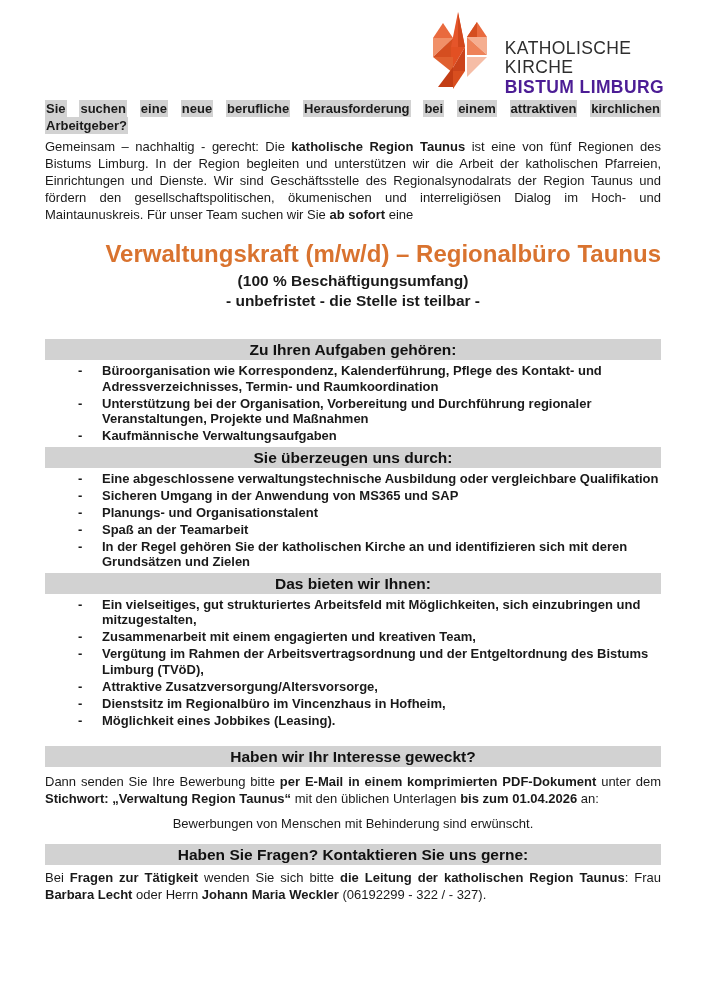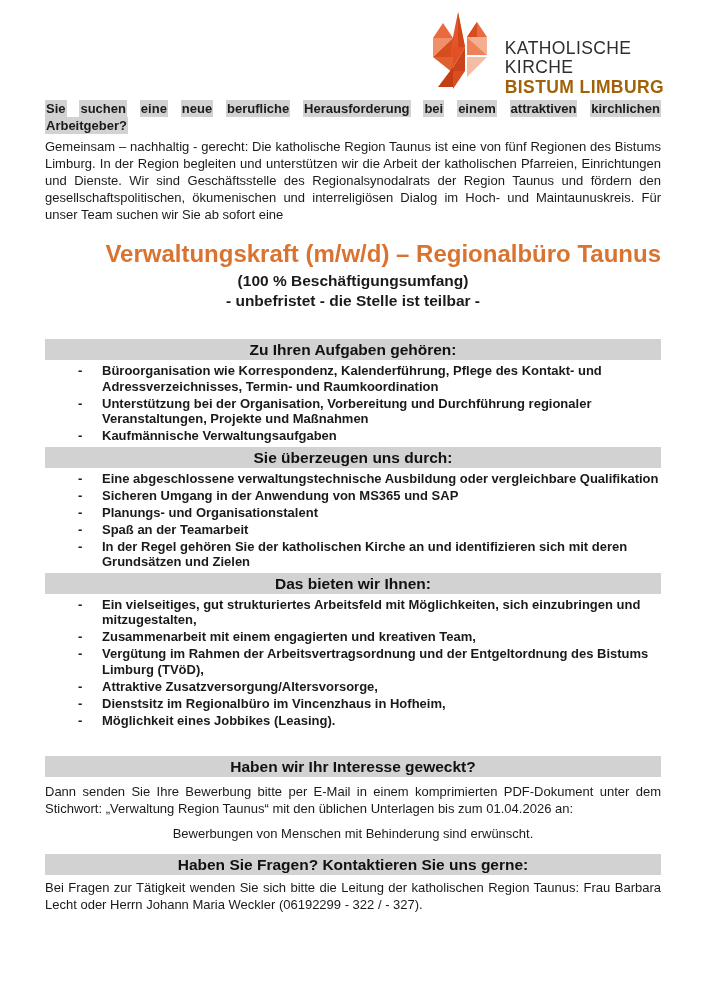--- a/index.html
+++ b/index.html
@@ -13,33 +13,33 @@
     width:706px;height:989px;overflow:hidden;background:#ffffff;
     font-family:"Liberation Sans","DejaVu Sans",sans-serif;
     font-size:13px;line-height:17px;color:var(--text);
   }
   .page{width:706px;height:904px;position:relative;}
   
   .header{height:95px;padding:10px 42px 0 0;display:flex;justify-content:flex-end;align-items:flex-start;}
   .logo{display:flex;align-items:flex-end;gap:9px;}
   .logo-text{padding-bottom:1px;}
   .logo-text .l{font-size:17.5px;line-height:19.5px;letter-spacing:.4px;color:#2e2e2e;}
-  .logo-text .l.bold{font-weight:bold;color:#a16207;}
+  .logo-text .l.bold{font-weight:bold;color:#4c1d95;}
   
   .content{padding:0 45px;}
   .hl-line{margin:5px 0 4px;font-weight:bold;text-align:justify;text-align-last:justify;}
   .hl-line .hl{background:var(--bar);padding:1px 1px;}
   .intro{text-align:justify;margin:4px 0 0;}
-  .b{font-weight:normal;}
+  .b{font-weight:bold;}
   .title{color:var(--accent);font-size:24px;line-height:28px;font-weight:bold;text-align:right;margin:17px 0 3px;}
   .sub{text-align:center;font-weight:bold;font-size:15.5px;line-height:20px;}
   .bar{background:var(--bar);font-weight:bold;font-size:15.5px;line-height:21px;text-align:center;color:#111;}
   .bar-tasks{margin-top:28px;}
   .bar-profile,.bar-offer{margin-top:2px;}
-  .bar-apply{margin-top:28px;}
+  .bar-apply{margin-top:18px;}
   .bar-questions{margin-top:12px;}
   ul.blist{list-style:none;margin:3px 0 3px;padding:0;}
   ul.blist li{position:relative;padding-left:57px;line-height:15.5px;margin:1.5px 0;font-weight:bold;}
   ul.blist li::before{content:"-";position:absolute;left:33px;top:0;}
   .apply-p{text-align:justify;margin:6px 0 0;}
   .address{text-align:center;color:var(--accent);font-weight:bold;font-size:15.5px;line-height:20px;}
   .address-block{margin-top:14px;}
   .email-line{text-align:center;margin-top:1px;line-height:21px;}
   a.email{color:var(--accent);font-weight:bold;font-size:16.5px;text-decoration:underline;cursor:pointer;}
   .note{text-align:center;margin:8px 0 0;}

